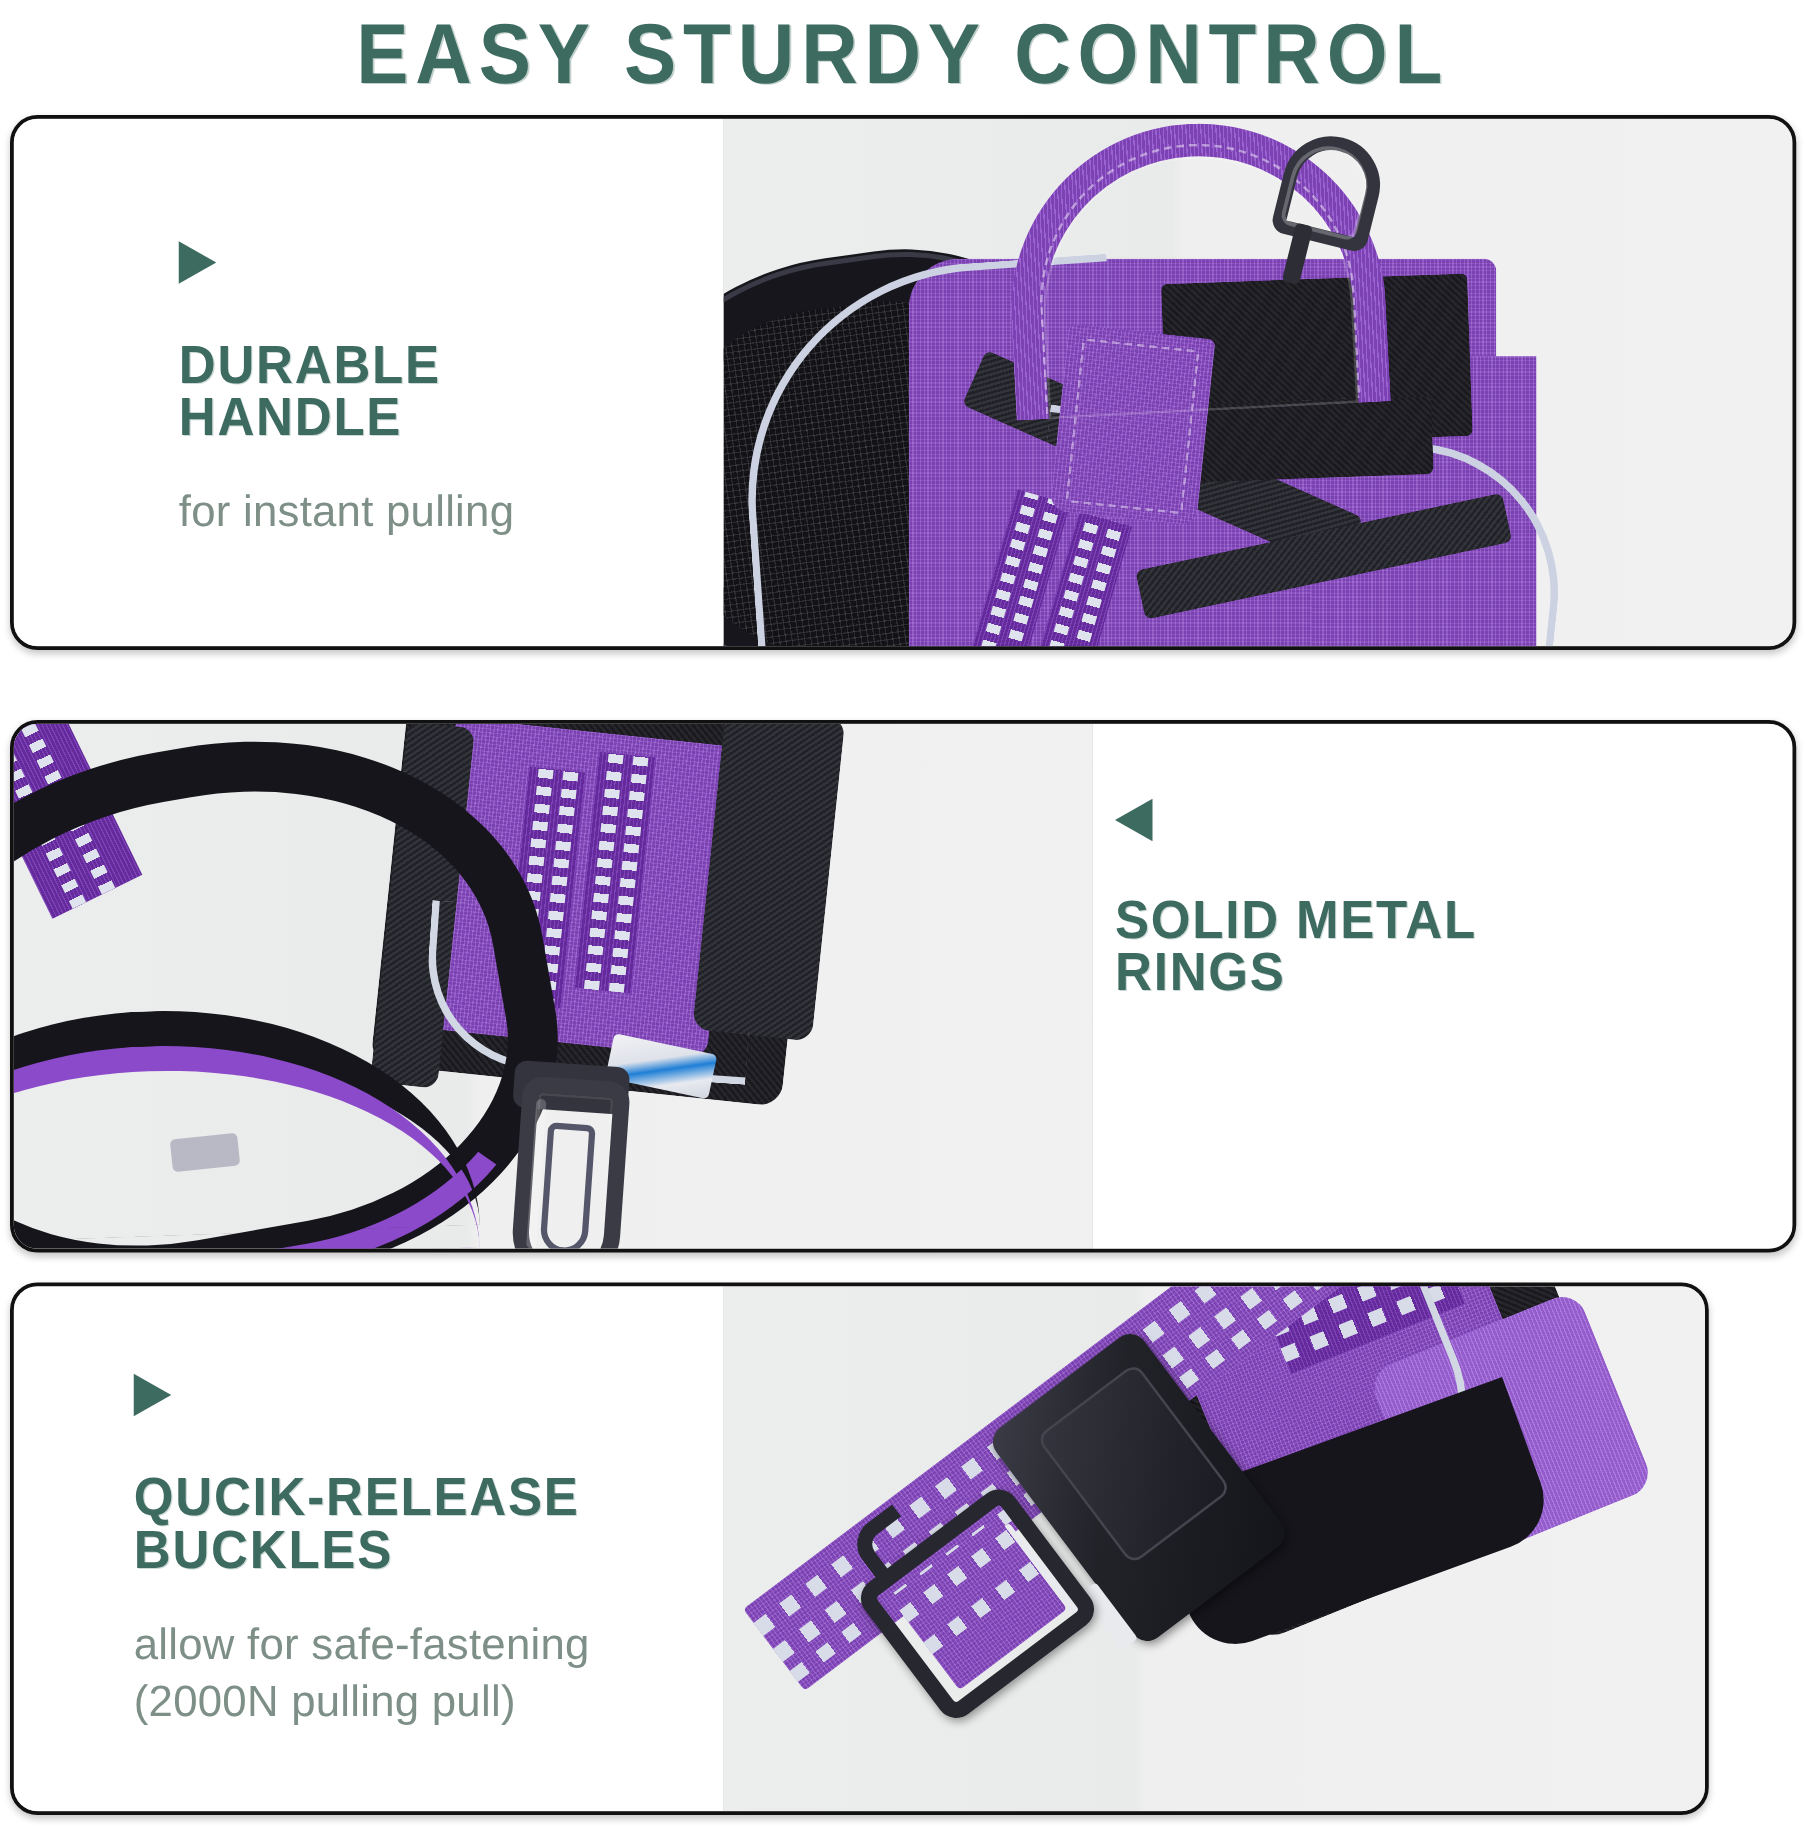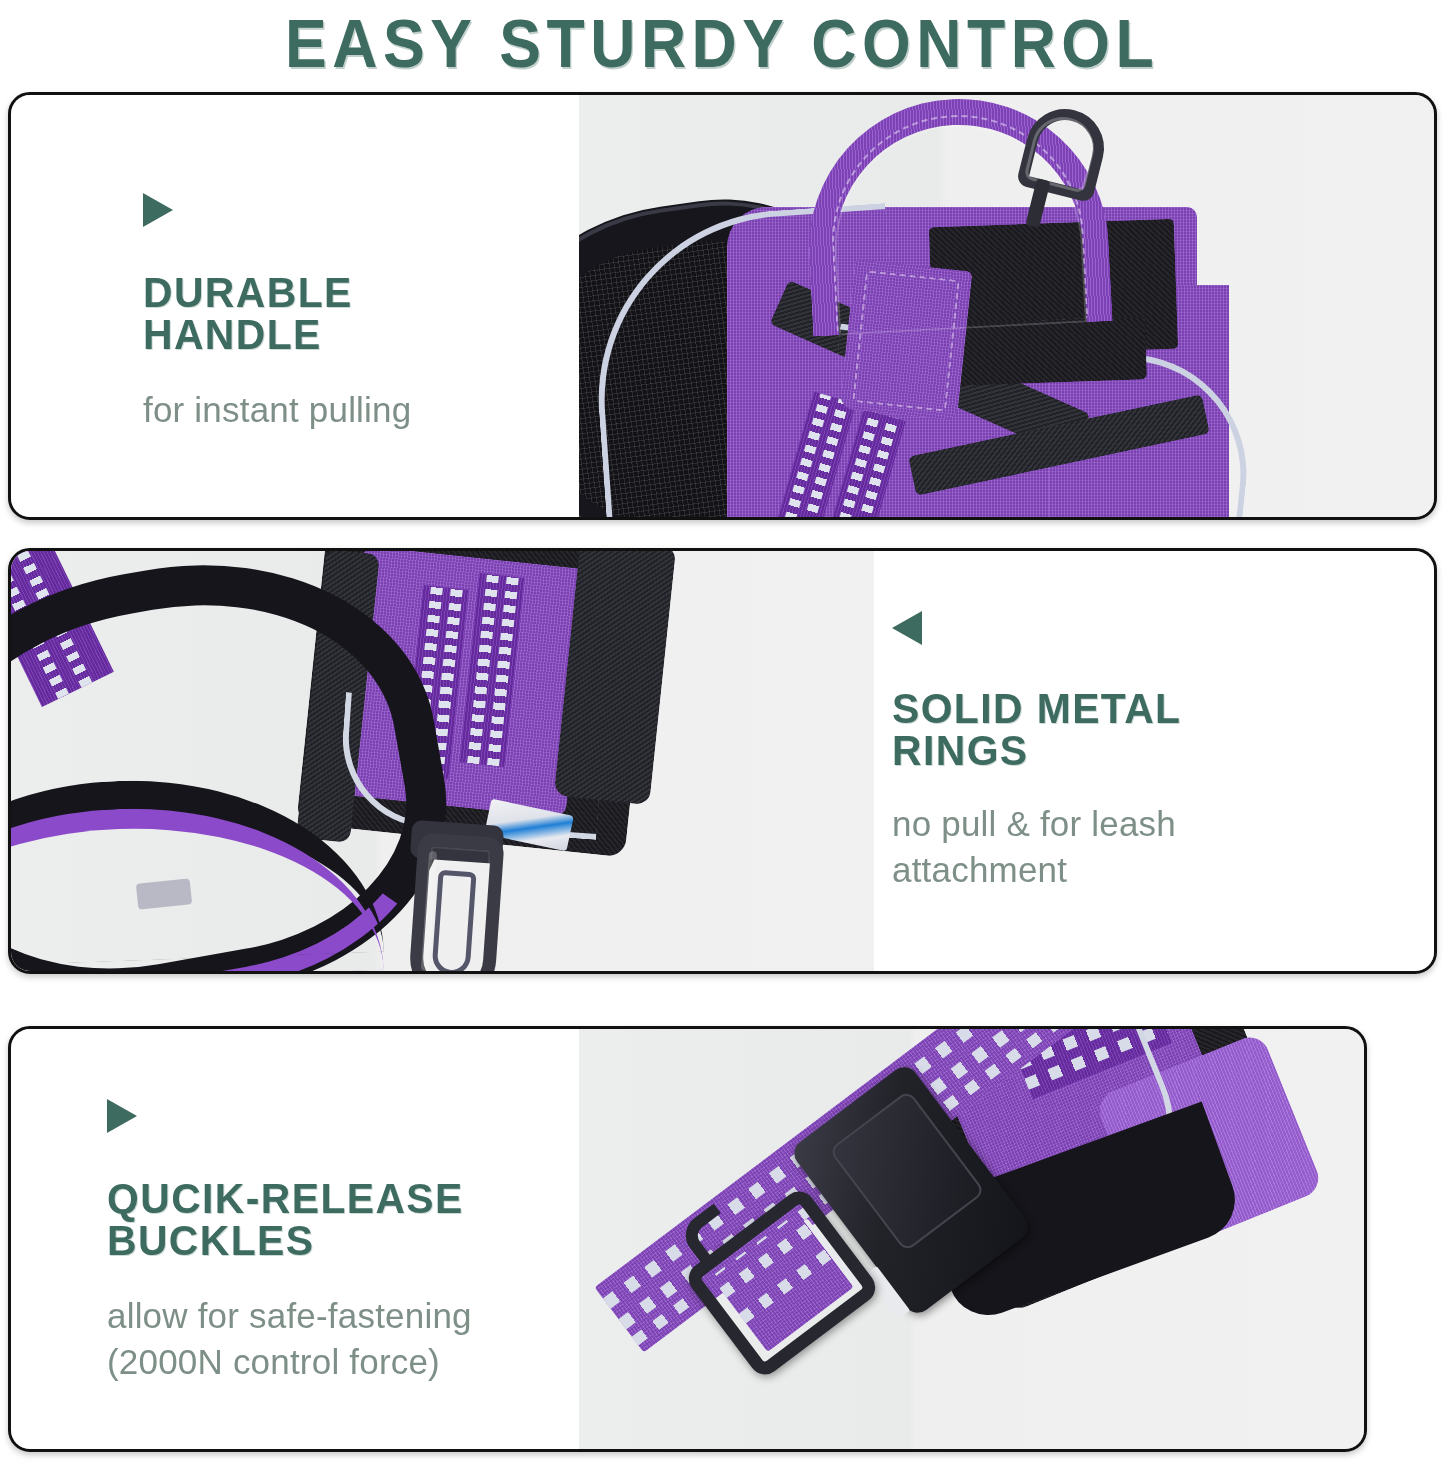--- a/index.html
+++ b/index.html
@@ -32,21 +32,21 @@
   
   .panel {
     position:absolute;
     border:3px solid #111111;
     border-radius:22px;
     overflow:hidden;
     background:#a3a3a3;
     box-shadow:0 3px 6px rgba(0,0,0,0.22);
   }
   #panel-1 { left:8px;  top:92px;   width:1429px; height:428px; }
-  #panel-2 { left:8px;  top:548px;  width:1429px; height:426px; }
+  #panel-2 { left:8px;  top:576px;  width:1429px; height:426px; }
   #panel-3 { left:8px;  top:1026px; width:1359px; height:426px; }
 
   .panel-inner { position:absolute; inset:0; display:flex; }
 
   
   .text-half  { position:relative; background:#ffffff; flex:0 0 auto; height:100%; }
   .photo-half { position:relative; flex:1 1 auto; height:100%; overflow:hidden;
                 background:linear-gradient(90deg,#eceded 0%,#e9eaea 42%,#efefef 43%,#f1f1f1 100%); }
 
   
@@ -560,38 +560,36 @@
       <div class="ph bigring"></div>
       <div class="ph bigring-inner"></div>
       <div class="ph bigring-hl"></div>
     </div>
 
     <div class="text-half" style="width:560px;">
       <div class="text-block" style="left:18px; top:60px;">
         <span class="tri tri-left"></span>
         <div class="kicker" style="margin-top:42px;">SOLID METAL
 RINGS</div>
-        <div class="subtitle" style="margin-top:30px;">no pull &amp; for leash
-attachment</div>
       </div>
     </div>
 
   </div>
 </div>
 
 <div class="panel" id="panel-3">
   <div class="panel-inner">
 
     <div class="text-half" style="width:568px;">
       <div class="text-block" style="left:96px; top:70px;">
         <span class="tri tri-right"></span>
         <div class="kicker" style="margin-top:44px;">QUCIK-RELEASE
 BUCKLES</div>
         <div class="subtitle" style="margin-top:32px;">allow for safe-fastening
-(2000N control force)</div>
+(2000N pulling pull)</div>
       </div>
     </div>
 
     <div class="photo-half" id="p3">
       <div class="ph vest-black blackpad"></div>
       <div class="ph vest-purple purple"></div>
       <div class="ph vest-purple2 purple-l"></div>
       <div class="ph vest-web purple-d">
         <span class="refl-dash"></span>
           <span class="refl-dash2"></span>

